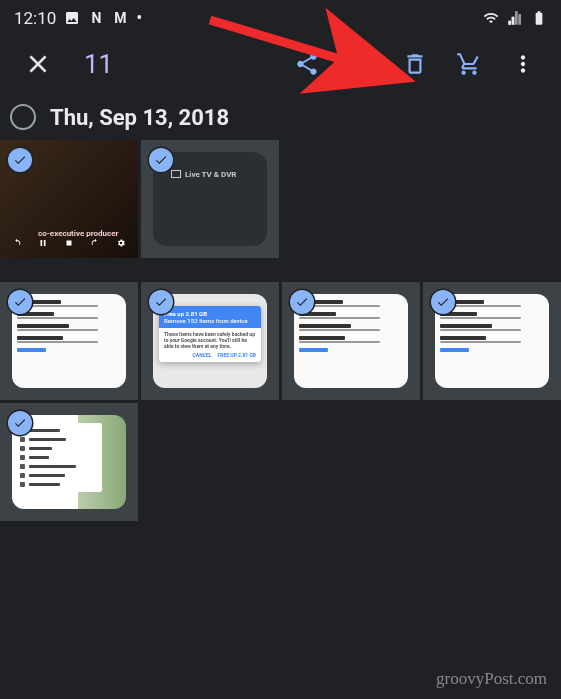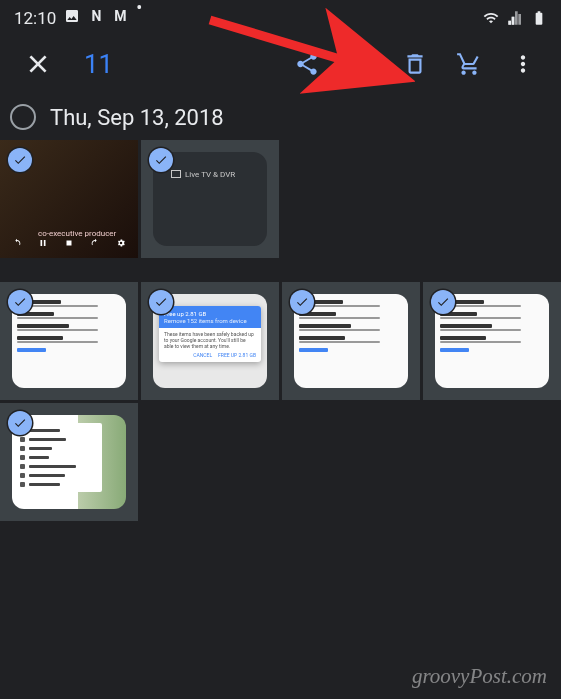--- a/index.html
+++ b/index.html
@@ -20,51 +20,51 @@
     }
     .status-bar {
       height: 36px;
       display: flex;
       align-items: center;
       padding: 0 14px;
       font-size: 17px;
       color: #e8eaed;
       justify-content: space-between;
     }
-    .status-left { display: flex; gap: 8px; }
+    .status-left { display: flex; align-items: center; gap: 8px; }
     .status-right { display: flex; align-items: center; gap: 8px; }
     .status-icon { width: 16px; height: 16px; display: inline-flex; align-items: center; justify-content: center; fill: #e8eaed; }
     .app-bar {
       height: 56px;
       display: flex;
       align-items: center;
       padding: 0 18px;
       gap: 14px;
     }
     .app-bar .count {
       font-size: 26px;
-      color: #3b82f6;
+      color: #c4b5fd;
       margin-left: 12px;
       flex: 0 0 auto;
     }
     .app-bar .spacer { flex: 1; }
     .icon-btn {
       width: 40px;
       height: 40px;
       display: flex;
       align-items: center;
       justify-content: center;
       cursor: pointer;
     }
     .icon-btn svg { width: 26px; height: 26px; }
     .close-ic svg { stroke: #e8eaed; stroke-width: 2.5; fill: none; }
     .share-ic svg, .plus-ic svg, .trash-ic svg, .cart-ic svg { fill: #8ab4f8; }
     .more-ic svg { fill: #e8eaed; }
 
-    .content { padding: 0; }
+    .content { padding: 0; font-weight: bold; }
     .section-header {
       display: flex;
       align-items: center;
       gap: 14px;
       padding: 12px 10px 6px 10px;
     }
     .check-circle {
       width: 26px;
       height: 26px;
       border-radius: 50%;
@@ -206,22 +206,21 @@
       position: absolute;
       top: 8px;
       left: 205px;
       pointer-events: none;
       z-index: 50;
     }
     .watermark {
       position: absolute;
       bottom: 10px;
       right: 14px;
-      font-size: 21px;
-      font-style: italic;
+      font-size: 17px;
       color: rgba(255,255,255,0.45);
       font-family: Georgia, serif;
       pointer-events: none;
     }
   </style>
 </head>
 <body>
 
 <div class="frame">
 

